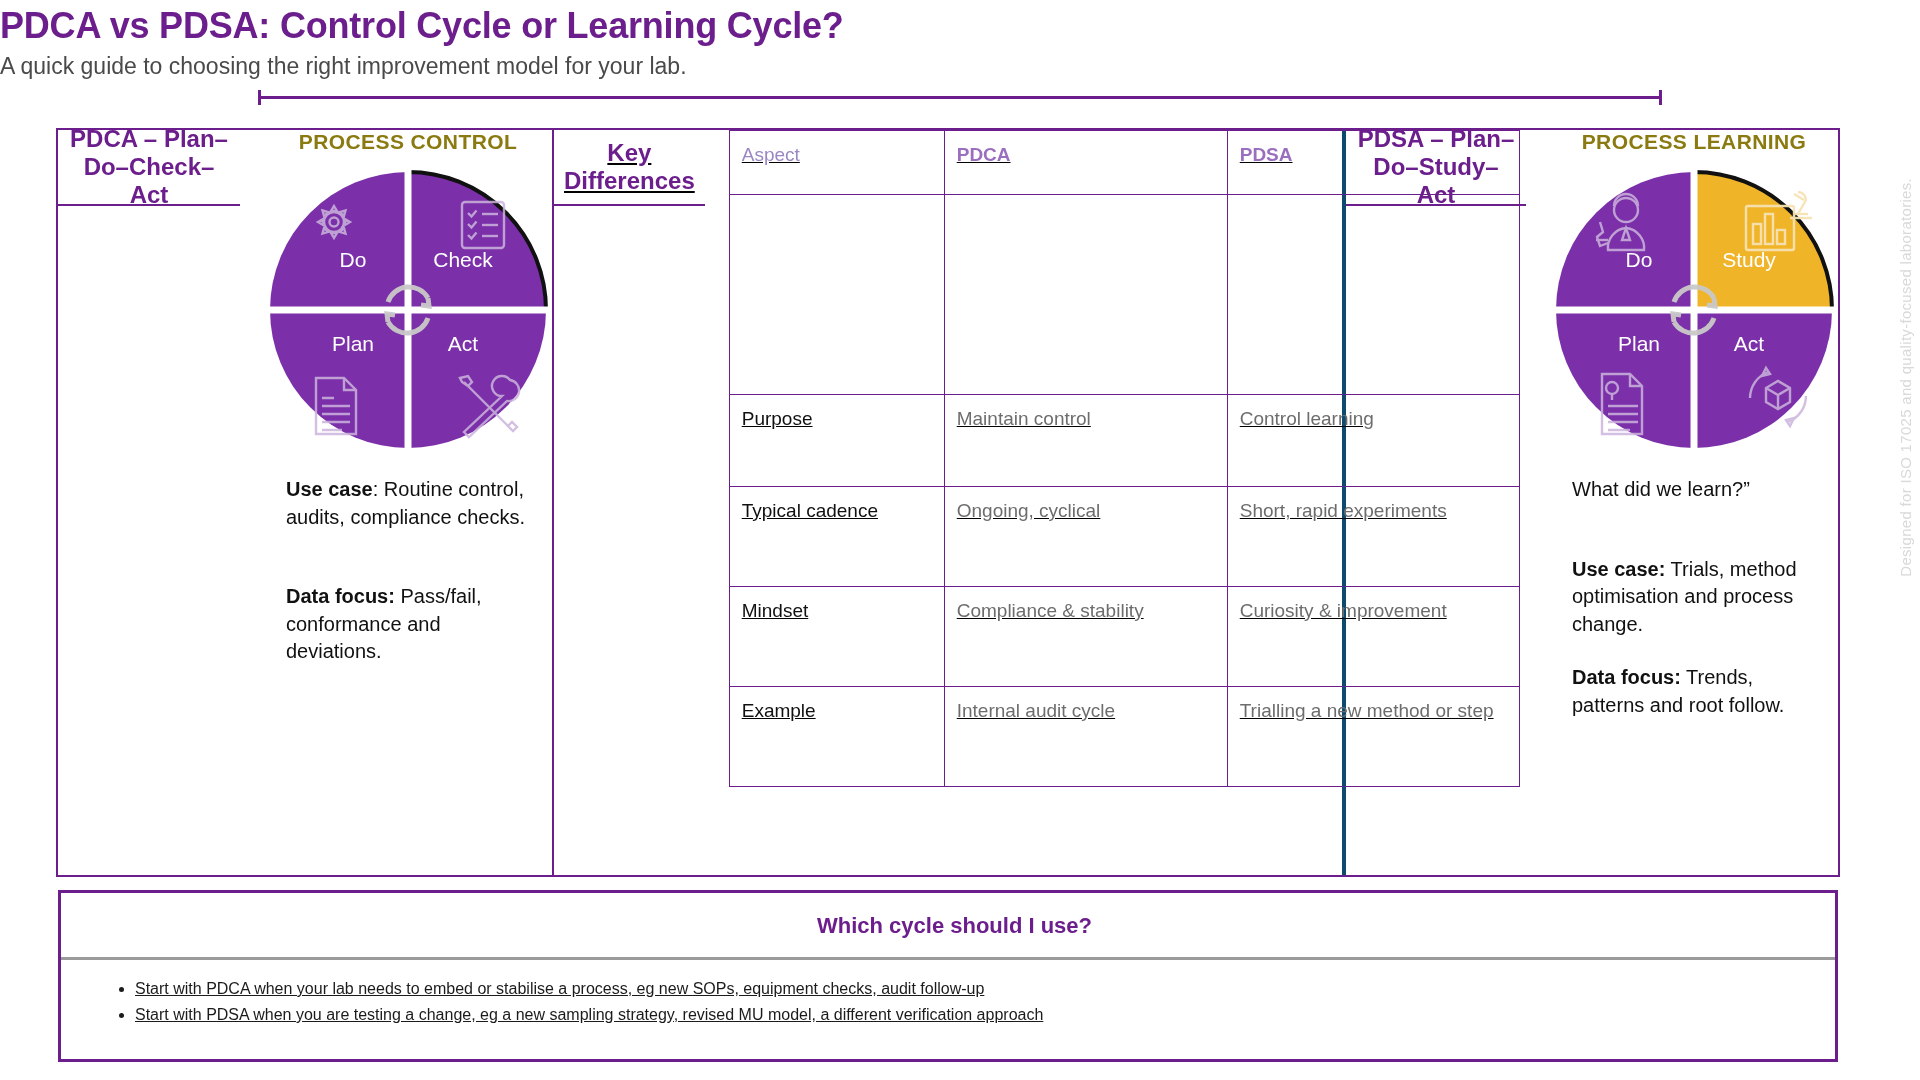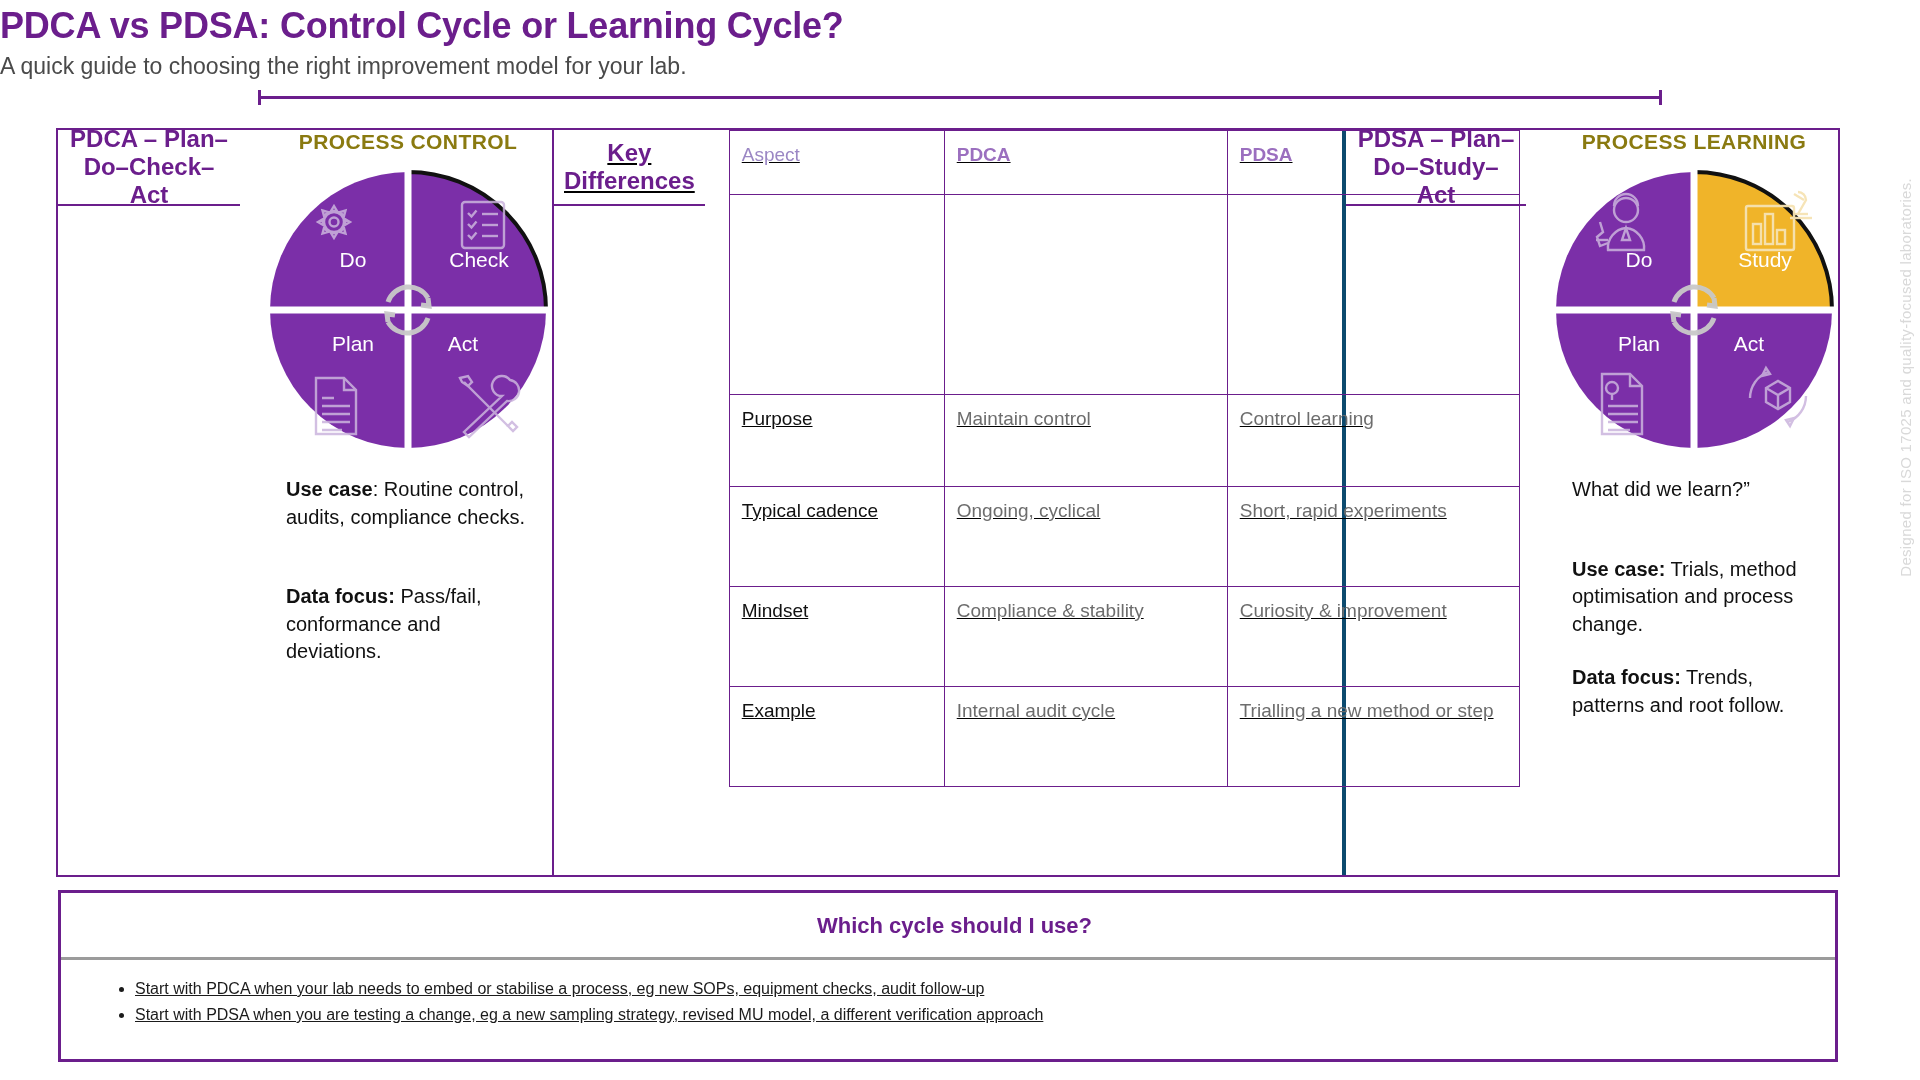--- a/index.html
+++ b/index.html
@@ -61,21 +61,21 @@
 
   
   .wheel-wrap { display: flex; justify-content: center; margin-top: 12px; }
   .wheel { position: relative; width: 288px; height: 288px; }
   .wheel svg { display: block; }
   .q-label {
     position: absolute; color: #ffffff; font-size: 21px;
     text-align: center; width: 110px; pointer-events: none;
   }
   .q-do    { left: 34px;  top: 82px; }
-  .q-chk   { left: 160px; top: 82px; }
+  .q-chk   { left: 144px; top: 82px; }
   .q-plan  { left: 34px;  top: 166px; }
   .q-act   { left: 144px; top: 166px; }
 
   
   .prose { padding: 22px 22px 0 22px; font-size: 20px; color: #111; line-height: 1.38; }
   .prose p { margin-bottom: 26px; }
   .prose p:first-child { margin-bottom: 52px; }
   .prose b { font-weight: bold; }
 
   

